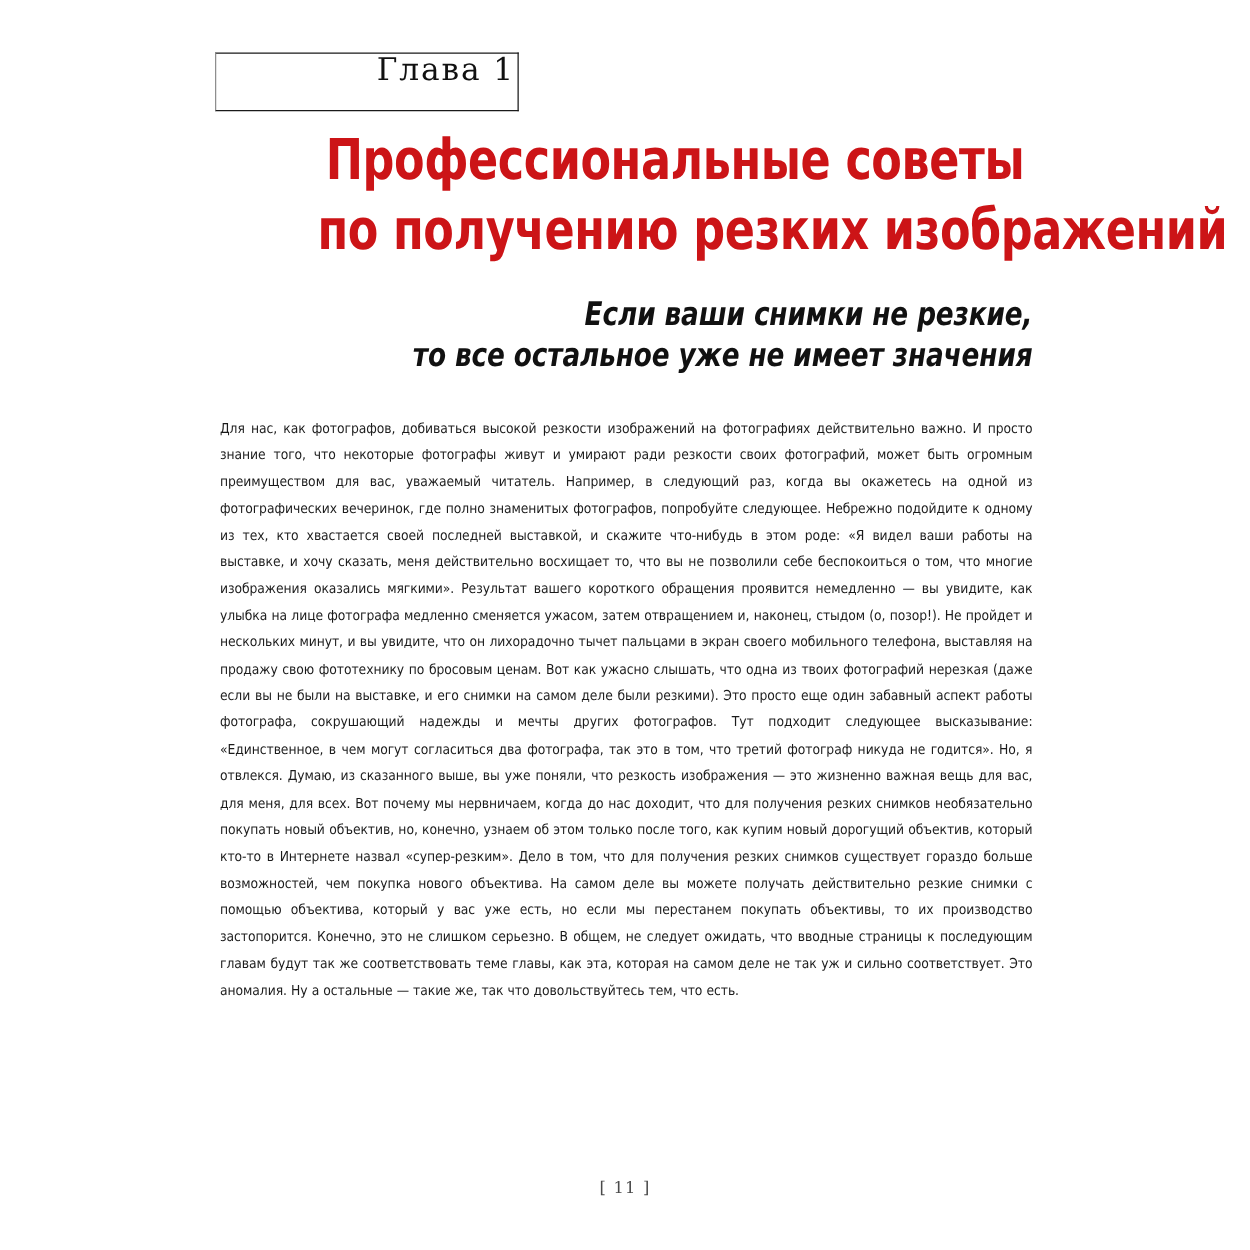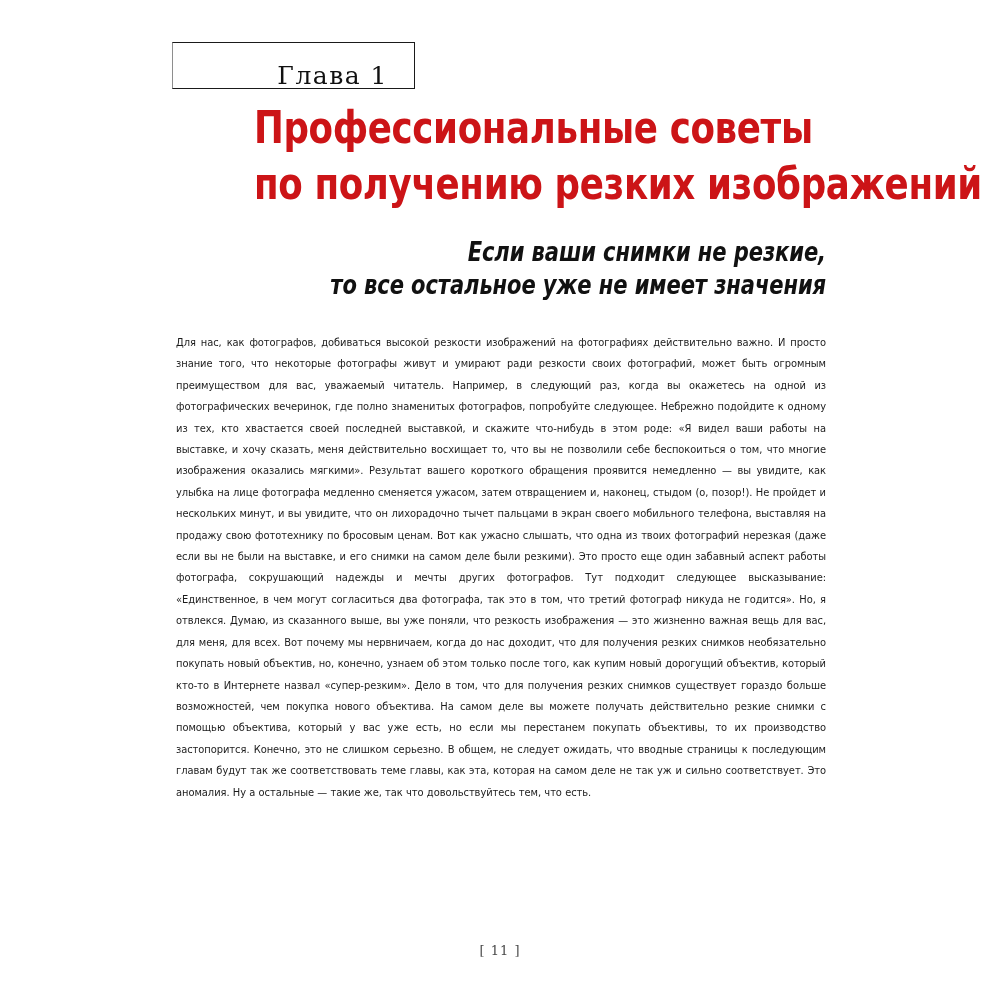--- a/index.html
+++ b/index.html
@@ -29,41 +29,41 @@
   .chapter-box {
     position: absolute;
     left: 172px;
     top: 42px;
     width: 243px;
     height: 47px;
     border: 1px solid #1a1a1a;
     border-left-color: #8e8e8e;
     box-sizing: border-box;
     display: flex;
-    align-items: flex-end;
+    align-items: flex-start;
     justify-content: flex-end;
-    padding-right: 26px;
+    padding-right: 2px;
   }
   .chapter-label {
     font-family: "DejaVu Serif", "Liberation Serif", serif;
     font-size: 25px;
     font-weight: 400;
     letter-spacing: 1.5px;
     color: #111111;
     line-height: 1;
     white-space: nowrap;
   }
 
   
   .headline {
     position: absolute;
     left: 176px;
     top: 100px;
     width: 650px;
-    text-align: left;
+    text-align: center;
   }
   .headline-line {
     display: block;
     font-family: "DejaVu Sans Condensed", "Liberation Sans Narrow", "Liberation Sans", sans-serif;
     font-weight: 700;
     font-size: 45px;
     line-height: 56px;
     color: #cc1417;
     letter-spacing: -0.4px;
     white-space: nowrap;

